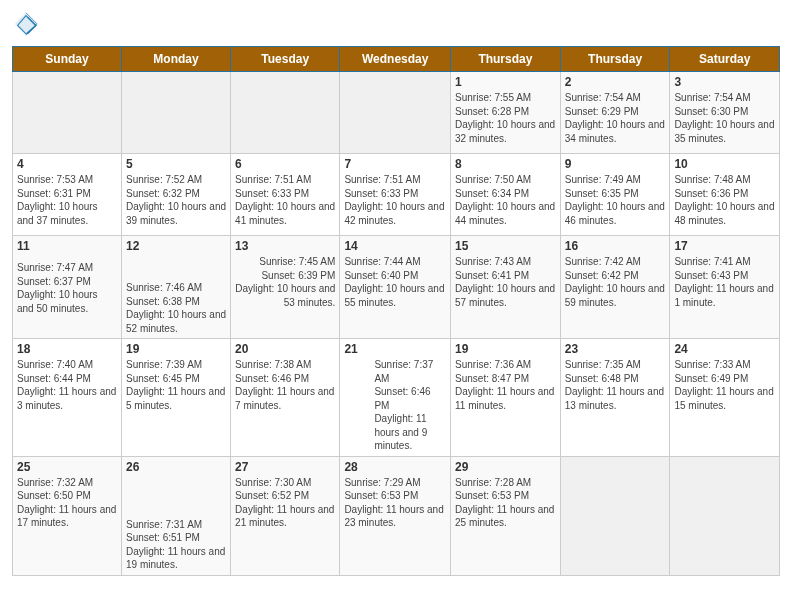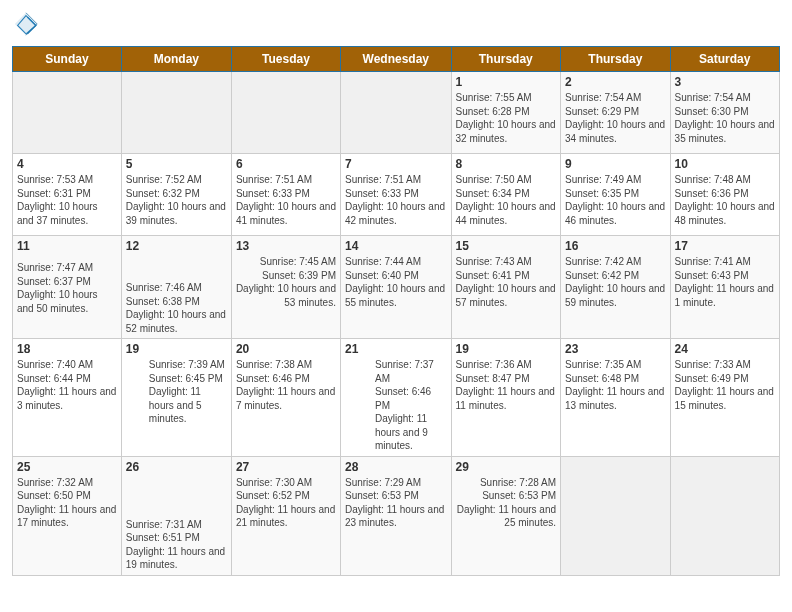--- a/index.html
+++ b/index.html
@@ -249,21 +249,21 @@
         </tr>
         <tr>
           <td>
             <span class="day-number">18</span>
             <div class="day-info" style="white-space: pre-line;">Sunrise: 7:40 AM
 Sunset: 6:44 PM
 Daylight: 11 hours and 3 minutes.</div>
           </td>
           <td>
             <span class="day-number">19</span>
-            <div class="day-info" style="white-space: pre-line; margin-left: 23px;">Sunrise: 7:39 AM
+            <div class="day-info" style="white-space: pre-line;">Sunrise: 7:39 AM
 Sunset: 6:45 PM
 Daylight: 11 hours and 5 minutes.</div>
           </td>
           <td>
             <span class="day-number">20</span>
             <div class="day-info" style="white-space: pre-line;">Sunrise: 7:38 AM
 Sunset: 6:46 PM
 Daylight: 11 hours and 7 minutes.</div>
           </td>
           <td>
@@ -311,21 +311,21 @@
 Daylight: 11 hours and 21 minutes.</div>
           </td>
           <td>
             <span class="day-number">28</span>
             <div class="day-info" style="white-space: pre-line;">Sunrise: 7:29 AM
 Sunset: 6:53 PM
 Daylight: 11 hours and 23 minutes.</div>
           </td>
           <td>
             <span class="day-number">29</span>
-            <div class="day-info" style="white-space: pre-line; text-align: right;">Sunrise: 7:28 AM
+            <div class="day-info" style="white-space: pre-line;">Sunrise: 7:28 AM
 Sunset: 6:53 PM
 Daylight: 11 hours and 25 minutes.</div>
           </td>
           <td class="empty-cell"></td>
           <td class="empty-cell"></td>
         </tr>
       </tbody>
   </table>
 </div>
 

